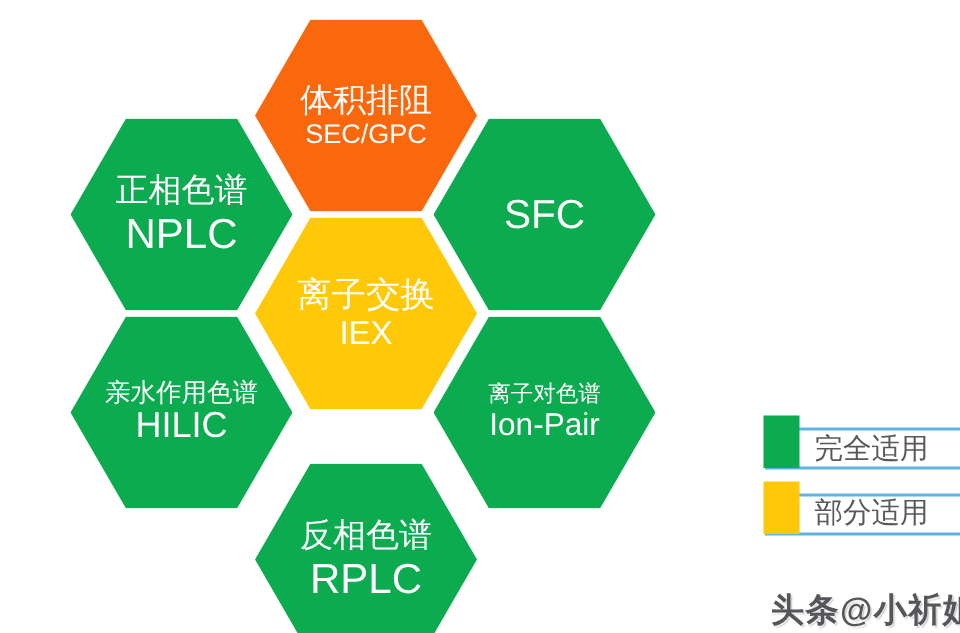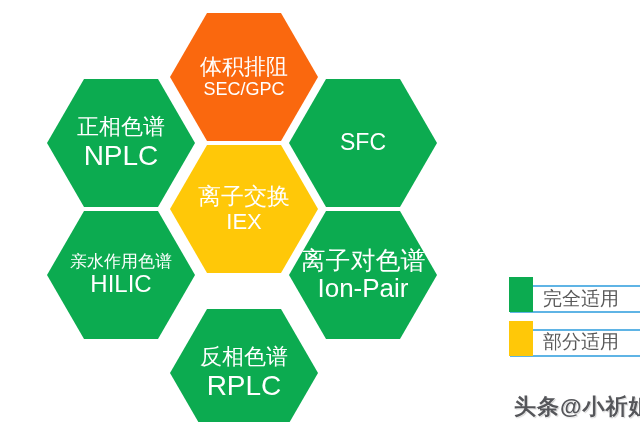--- a/index.html
+++ b/index.html
@@ -36,26 +36,26 @@
   .hex-nplc    { left: 47px;  top: 79px;  }
   .hex-sfc     { left: 289px; top: 79px;  }
   .hex-iex     { left: 170px; top: 145px; }
   .hex-hilic   { left: 47px;  top: 211px; }
   .hex-ionpair { left: 289px; top: 211px; }
   .hex-rplc    { left: 170px; top: 277px; margin-top: 32px; }
 
   .hex-sec .cn     { font-size: 22px; }
   .hex-sec .en     { font-size: 18px; }
   .hex-nplc .en    { font-size: 28px; }
-  .hex-sfc .en     { font-size: 23px; }
+  .hex-sfc .en     { font-size: 27px; }
   .hex-iex .cn     { font-size: 23px; }
   .hex-hilic .cn   { font-size: 17px; }
   .hex-hilic .en   { font-size: 24px; }
-  .hex-ionpair .cn { font-size: 25px; }
-  .hex-ionpair .en { font-size: 26px; }
+  .hex-ionpair .cn { font-size: 15px; }
+  .hex-ionpair .en { font-size: 21px; }
   .hex-rplc .en    { font-size: 28px; }
 
   
   .legend {
     position: absolute;
     left: 509px;
     top: 277px;
     width: 122px;
   }
   .legend-item {

